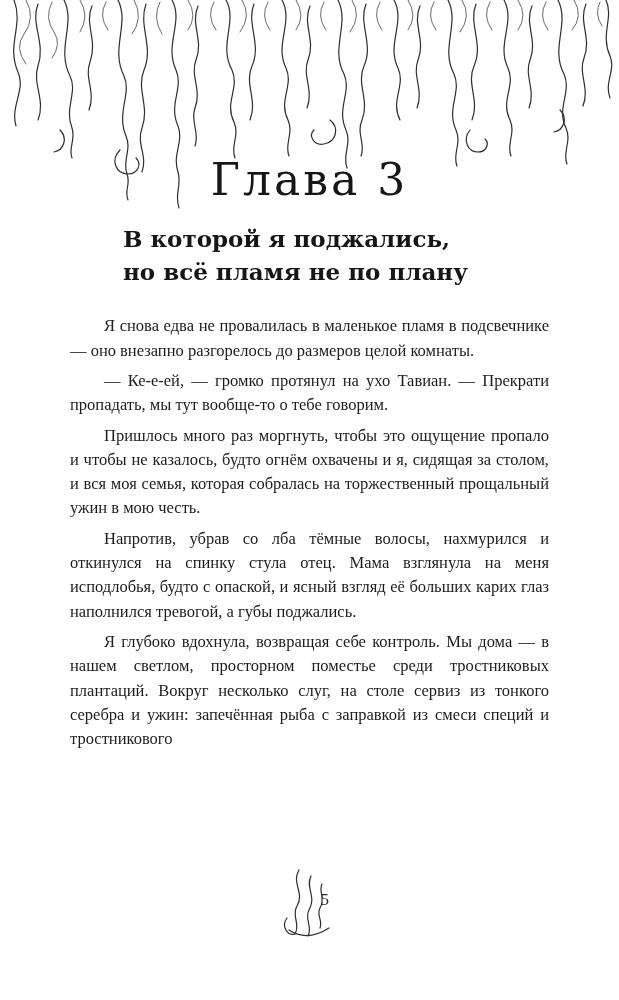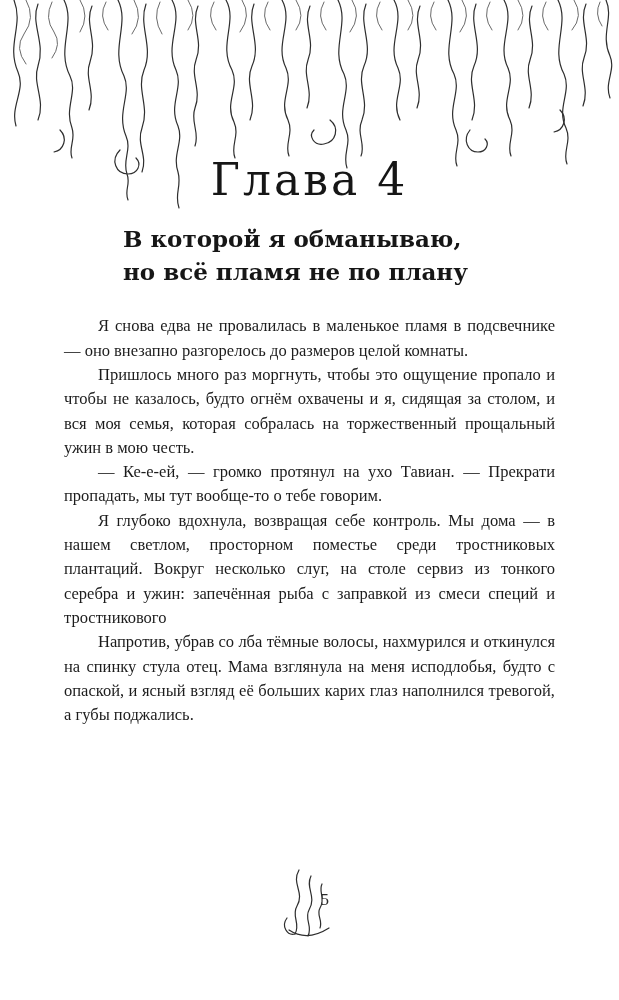--- a/index.html
+++ b/index.html
@@ -39,21 +39,21 @@
     font-family: "DejaVu Serif", serif;
     font-weight: 700;
     font-size: 23px;
     line-height: 33px;
     color: #161616;
   }
   .body-text {
     margin: 26px 64px 0 64px;
   }
   .body-text p {
-    margin: 0;
+    margin: 6px;
     font-size: 16.5px;
     line-height: 24.3px;
     text-align: justify;
     text-indent: 34px;
     hyphens: auto;
     color: #1c1c1c;
   }
   .footer {
     position: absolute;
     left: 0;
@@ -137,33 +137,33 @@
         <path d="M518 0 q10 16 0 30"></path>
         <path d="M546 2 q-8 14 2 28"></path>
         <path d="M574 0 q10 16 -2 30"></path>
         <path d="M600 2 q-6 12 2 24"></path>
       </g>
     </svg>
   </div>
 
   <div class="content">
 
-    <h1 class="chapter-title">Глава 4</h1>
+    <h1 class="chapter-title">Глава 3</h1>
 
     <h2 class="chapter-subtitle">
-      <span>В которой я обманываю,</span><br>
+      <span>В которой я поджались,</span><br>
       <span>но всё пламя не по плану</span>
     </h2>
 
     <div class="body-text">
       <p>Я снова едва не провалилась в маленькое пламя в подсвечнике — оно внезапно разгорелось до размеров целой комнаты.</p>
+      <p>— Ке-е-ей, — громко протянул на ухо Тавиан. — Прекрати пропадать, мы тут вообще-то о тебе говорим.</p>
       <p>Пришлось много раз моргнуть, чтобы это ощущение пропало и чтобы не казалось, будто огнём охвачены и я, сидящая за столом, и вся моя семья, которая собралась на торжественный прощальный ужин в мою честь.</p>
-      <p>— Ке-е-ей, — громко протянул на ухо Тавиан. — Прекрати пропадать, мы тут вообще-то о тебе говорим.</p>
+      <p>Напротив, убрав со лба тёмные волосы, нахмурился и откинулся на спинку стула отец. Мама взглянула на меня исподлобья, будто с опаской, и ясный взгляд её больших карих глаз наполнился тревогой, а губы поджались.</p>
       <p>Я глубоко вдохнула, возвращая себе контроль. Мы дома — в нашем светлом, просторном поместье среди тростниковых плантаций. Вокруг несколько слуг, на столе сервиз из тонкого серебра и ужин: запечённая рыба с заправкой из смеси специй и тростникового</p>
-      <p>Напротив, убрав со лба тёмные волосы, нахмурился и откинулся на спинку стула отец. Мама взглянула на меня исподлобья, будто с опаской, и ясный взгляд её больших карих глаз наполнился тревогой, а губы поджались.</p>
     </div>
 
   </div>
 
   <div class="footer">
     <div class="footer-ornament">
       <svg width="70" height="74" viewBox="0 0 70 74" xmlns="http://www.w3.org/2000/svg">
         <g class="ink">
           <path d="M24 2 C16 16 30 24 22 38 C16 48 26 56 20 66"></path>
           <path d="M36 8 C30 20 42 28 34 42 C29 51 38 58 33 68"></path>

